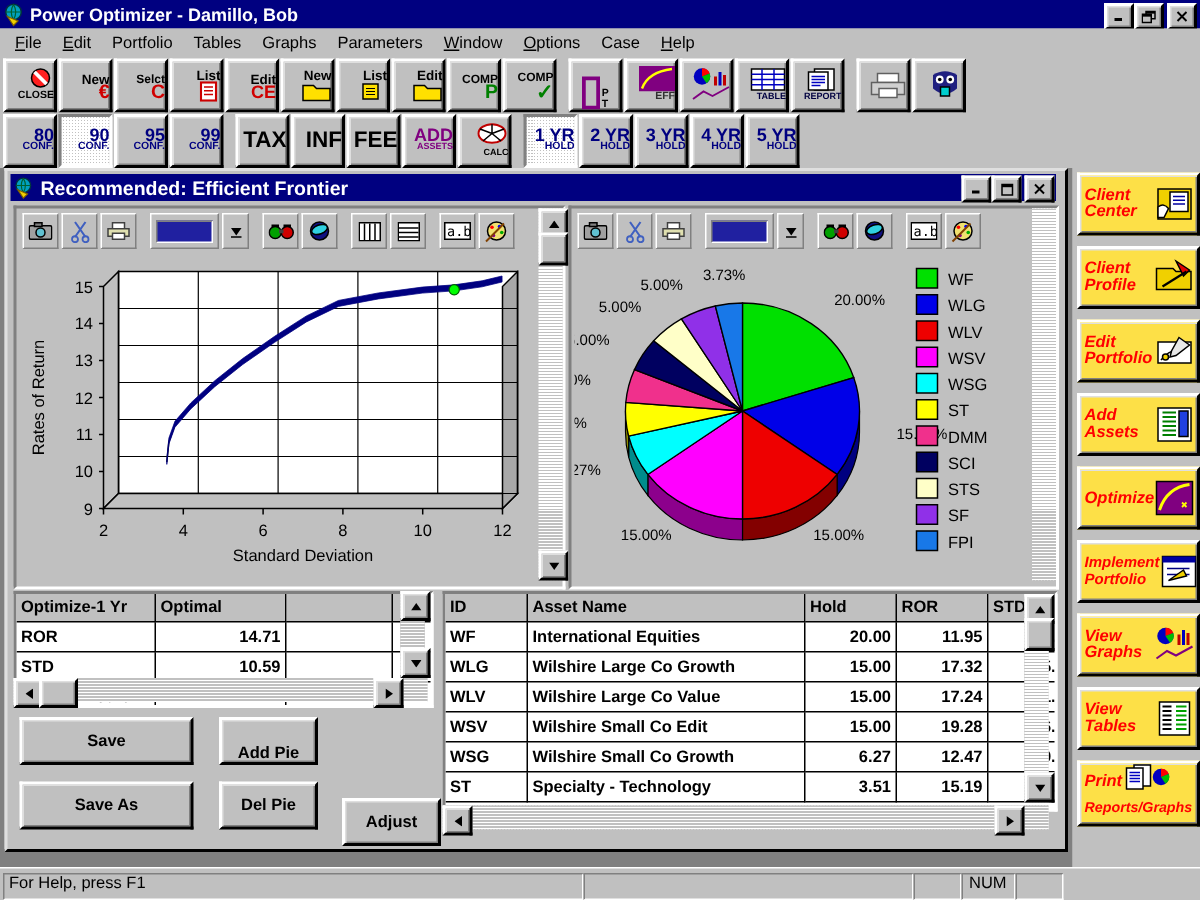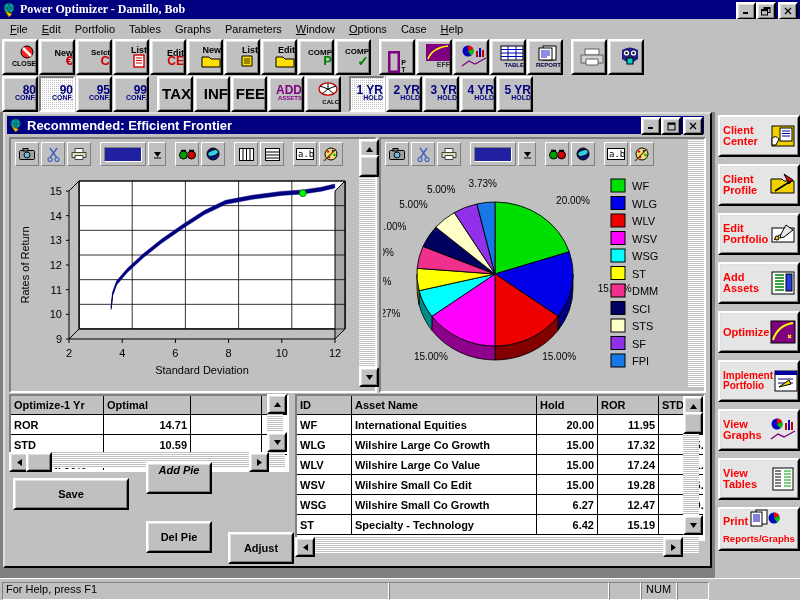--- a/index.html
+++ b/index.html
@@ -13,21 +13,21 @@
   }
   .btn{background:#c0c0c0;border:2px solid;border-color:#ffffff #000000 #000000 #ffffff;
        box-shadow:inset 1px 1px 0 #dfdfdf, inset -1px -1px 0 #808080;}
 
   
   #app{position:absolute;left:0;top:0;width:800px;height:600px;background:#c0c0c0;}
 
   
   #titlebar{position:absolute;left:0;top:0;width:800px;height:19px;background:#000080;display:flex;align-items:center;}
   #titlebar .tb-icon{width:16px;height:16px;margin:1px 2px 0 2px;position:relative;flex:none;}
-  #titlebar .tb-text{color:#fff;font-weight:bold;font-size:12px;letter-spacing:0px;white-space:nowrap;font-family:Liberation Serif, serif;}
+  #titlebar .tb-text{color:#fff;font-weight:bold;font-size:12px;letter-spacing:0px;white-space:nowrap;}
   .tb-btns{position:absolute;right:2px;top:2px;display:flex;gap:0px;}
   .tb-btn{width:16px;height:14px;margin-left:0px;display:flex;align-items:center;justify-content:center;
           font-size:9px;line-height:9px;font-family:"Liberation Sans",sans-serif;}
   .tb-btn.sep{margin-left:2px;}
 
   
   #menubar{position:absolute;left:0;top:19px;width:800px;height:19px;background:#c0c0c0;display:flex;align-items:center;padding-left:3px;}
   .menu-item{padding:2px 7px;font-size:11px;color:#000;}
   .menu-item u{text-decoration:underline;}
 
@@ -84,24 +84,24 @@
   .grid{position:absolute;background:#fff;border:2px solid;border-color:#808080 #ffffff #ffffff #808080;overflow:hidden;}
   table.g{border-collapse:collapse;font-size:11px;font-weight:bold;table-layout:fixed;}
   table.g th{background:#c0c0c0;border-right:1px solid #000;border-bottom:1px solid #000;
              text-align:left;padding:1px 3px;font-weight:bold;height:16px;white-space:nowrap;overflow:hidden;}
   table.g td{background:#fff;border-right:1px solid #000;border-bottom:1px solid #000;
              padding:1px 3px;height:17px;white-space:nowrap;overflow:hidden;}
   td.num{text-align:right;}
 
   
   #sidebar{position:absolute;left:715px;top:112px;width:85px;height:466px;background:#c0c0c0;}
-  .sbtn{position:absolute;left:3px;width:78px;background:#e5e5e5;border:2px solid;
+  .sbtn{position:absolute;left:3px;width:78px;background:#fde047;border:2px solid;
         border-color:#ffffff #000000 #000000 #ffffff;
         box-shadow:inset 1px 1px 0 #dfdfdf, inset -1px -1px 0 #808080;
-        display:flex;align-items:center;}
+        display:flex;align-items:center;font-style:italic;}
   .sbtn .lbl{color:#ff0000;font-weight:bold;font-size:11px;line-height:11px;padding-left:3px;flex:1;}
   .sbtn .lbl.small{font-size:9px;line-height:10px;}
   .sbtn .ico{width:26px;height:24px;margin-right:2px;position:relative;flex:none;}
 
   
   #status{position:absolute;left:0;top:578px;width:800px;height:22px;background:#c0c0c0;
           border-top:1px solid #fff;}
   .st-panel{position:absolute;height:16px;border:1px solid;border-color:#808080 #ffffff #ffffff #808080;}
   #st-text{position:absolute;left:6px;top:4px;font-size:11px;}
 </style>
@@ -751,22 +751,25 @@
         <div class="sb-arrow" style="right:16px;top:0;">
           <svg width="5" height="7" viewBox="0 0 5 7">
               <path d="M0 0 L0 7 L5 3.5 Z" fill="#000"></path>
             </svg>
           </div>
       </div>
 
       <div class="btn" style="position:absolute;left:8px;top:364px;width:112px;height:28px;display:flex;align-items:center;justify-content:center;">
         <span style="font-size:11px;font-weight:bold">Save</span>
         </div>
-      <div class="btn" style="position:absolute;left:141px;top:348px;width:62px;height:28px;display:flex;align-items:flex-start;justify-content:center;font-style:italic;">
+      <div class="btn" style="position:absolute;left:141px;top:364px;width:62px;height:28px;display:flex;align-items:flex-end;justify-content:center;">
         <span style="font-size:11px;font-weight:bold">Add Pie</span>
+        </div>
+      <div class="btn" style="position:absolute;left:8px;top:407px;width:112px;height:28px;display:flex;align-items:center;justify-content:center;">
+        <span style="font-size:11px;font-weight:bold">Save As</span>
         </div>
       <div class="btn" style="position:absolute;left:141px;top:407px;width:62px;height:28px;display:flex;align-items:center;justify-content:center;">
         <span style="font-size:11px;font-weight:bold">Del Pie</span>
         </div>
       <div class="btn" style="position:absolute;left:223px;top:418px;width:62px;height:28px;display:flex;align-items:center;justify-content:center;">
         <span style="font-size:11px;font-weight:bold">Adjust</span>
         </div>
 
       <div class="grid" style="left:290px;top:280px;width:406px;height:143px;">
         <table class="g" id="asset-table" style="width:100%">
@@ -815,21 +818,21 @@
                 <td>WSG</td>
                 <td>Wilshire Small Co Growth</td>
                 <td class="num">6.27</td>
                 <td class="num">12.47</td>
                 <td class="num">19.92</td>
                 <td style="border-right:none"></td>
               </tr>
               <tr>
                 <td>ST</td>
                 <td>Specialty - Technology</td>
-                <td class="num">6.42</td>
+                <td class="num">3.51</td>
                 <td class="num">15.19</td>
                 <td class="num">17.63</td>
                 <td style="border-right:none"></td>
               </tr>
             </tbody>
           </table>
       </div>
       <div class="sb-v" style="left:678px;top:282px;width:16px;height:139px;">
         <div class="sb-arrow" style="left:0;top:0;">
           <svg width="7" height="5" viewBox="0 0 7 5">

